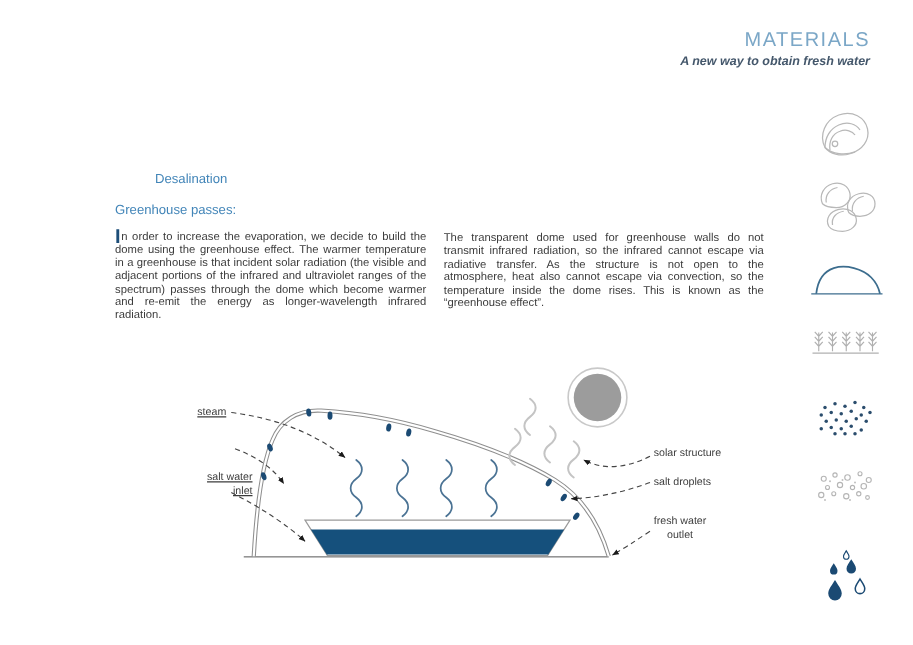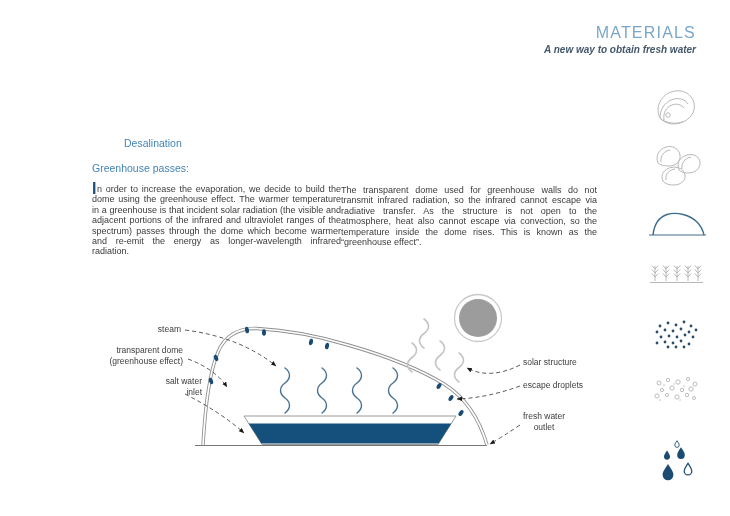--- a/index.html
+++ b/index.html
@@ -10,29 +10,29 @@
          color:#7ba7c7;font-weight:400;}
   .subtitle{position:absolute;top:44px;right:34px;font-size:10px;font-style:italic;
             font-weight:600;color:#44576b;}
   
   .sec-title{position:absolute;left:92px;top:137px;font-size:10.5px;color:#4285b8;margin-left:32px;}
   .subsec-title{position:absolute;left:92px;top:162px;font-size:10.5px;color:#4285b8;}
   
   .col{position:absolute;top:184px;font-size:9px;line-height:10.4px;text-align:justify;
        color:#3b3b3b;}
   .col1{left:92px;width:249px;}
-  .col2{left:341px;width:256px;top:185px;}
+  .col2{left:355px;width:256px;top:185px;}
   .dropcap{font-size:16px;line-height:9px;font-weight:bold;color:#1d4e79;
            vertical-align:-2px;letter-spacing:0.5px;}
   
   .diagram{position:absolute;left:50px;top:285px;}
   
   .dlab{position:absolute;font-size:8.5px;line-height:11px;color:#3c3c3c;
         white-space:pre-line;}
-  .dlab.r{text-align:right;}
+  .dlab.r{text-align:right;text-decoration:underline;}
   .lab-steam{right:549px;top:324px;}
   .lab-dome{right:547px;top:345px;}
   .lab-salt{right:528px;top:376px;}
   .lab-solar{left:523px;top:357px;}
   .lab-drops{left:523px;top:380px;}
   .lab-outlet{left:523px;top:411px;text-align:center;}
   
   .sidebar{position:absolute;right:10px;top:80px;}
 </style>
 </head>
@@ -103,26 +103,24 @@
       <path d="M135,45 Q190,52 226,81" marker-end="url(#arr)"></path>
       <path d="M138,74 Q165,84 177,102" marker-end="url(#arr)"></path>
       <path d="M135,109 Q172,128 194,148" marker-end="url(#arr)"></path>
       <path d="M470,80 Q440,95 417,83" marker-end="url(#arr)"></path>
       <path d="M470,101 Q437,113 407,114" marker-end="url(#arr)"></path>
       <path d="M470,140 Q452,152 440,159" marker-end="url(#arr)"></path>
     </g>
   </svg>
 
   <div class="dlab r lab-steam">steam</div>
-  <div class="dlab r lab-dome">transparent dome
-(greenhouse effect)</div>
   <div class="dlab r lab-salt">salt water
 inlet</div>
   <div class="dlab lab-solar">solar structure</div>
-  <div class="dlab lab-drops">escape droplets</div>
+  <div class="dlab lab-drops">salt droplets</div>
   <div class="dlab lab-outlet">fresh water
 outlet</div>
 
   <svg class="sidebar" width="80" height="410" viewBox="640 80 80 410">
 
     <g stroke="#b8b8b8" fill="none" stroke-width="1">
       <path d="M660,118 C655,108 660,96 671,92 C682,88 692,94 694,103 C696,112 690,120 680,123 C672,125.5 664,123 660,118 Z"></path>
       <path d="M660,118 C660,110 664,103 671,100 C678,97 685,99 688,104"></path>
       <path d="M664,120 C663,113 666,107 672,105 C677,103 682,105 684,108"></path>
       <circle cx="668" cy="115" r="2.2"></circle>

